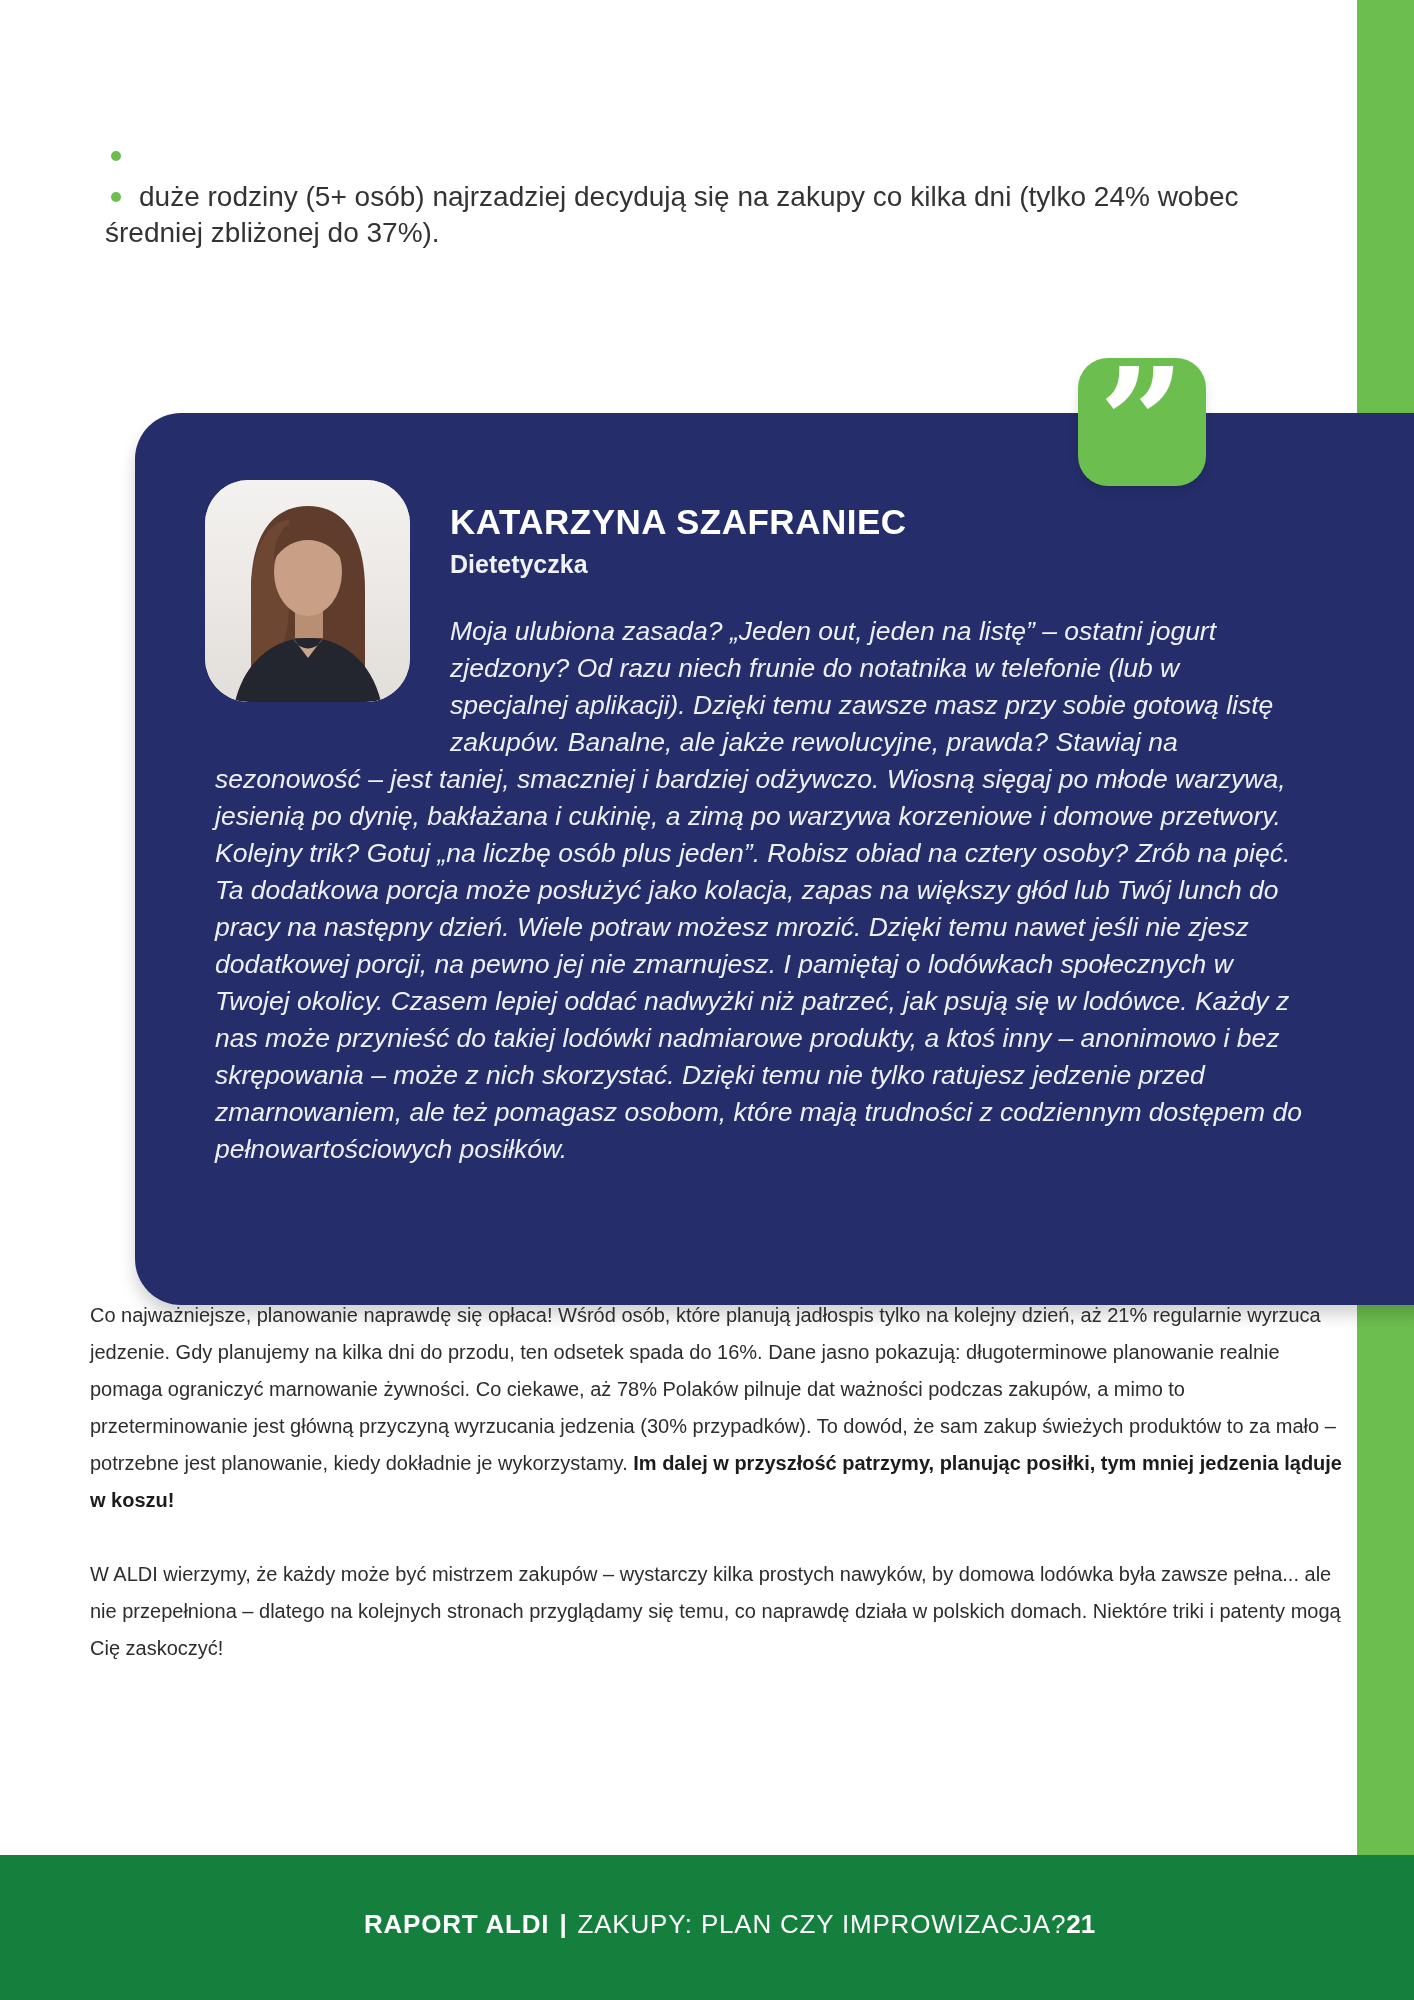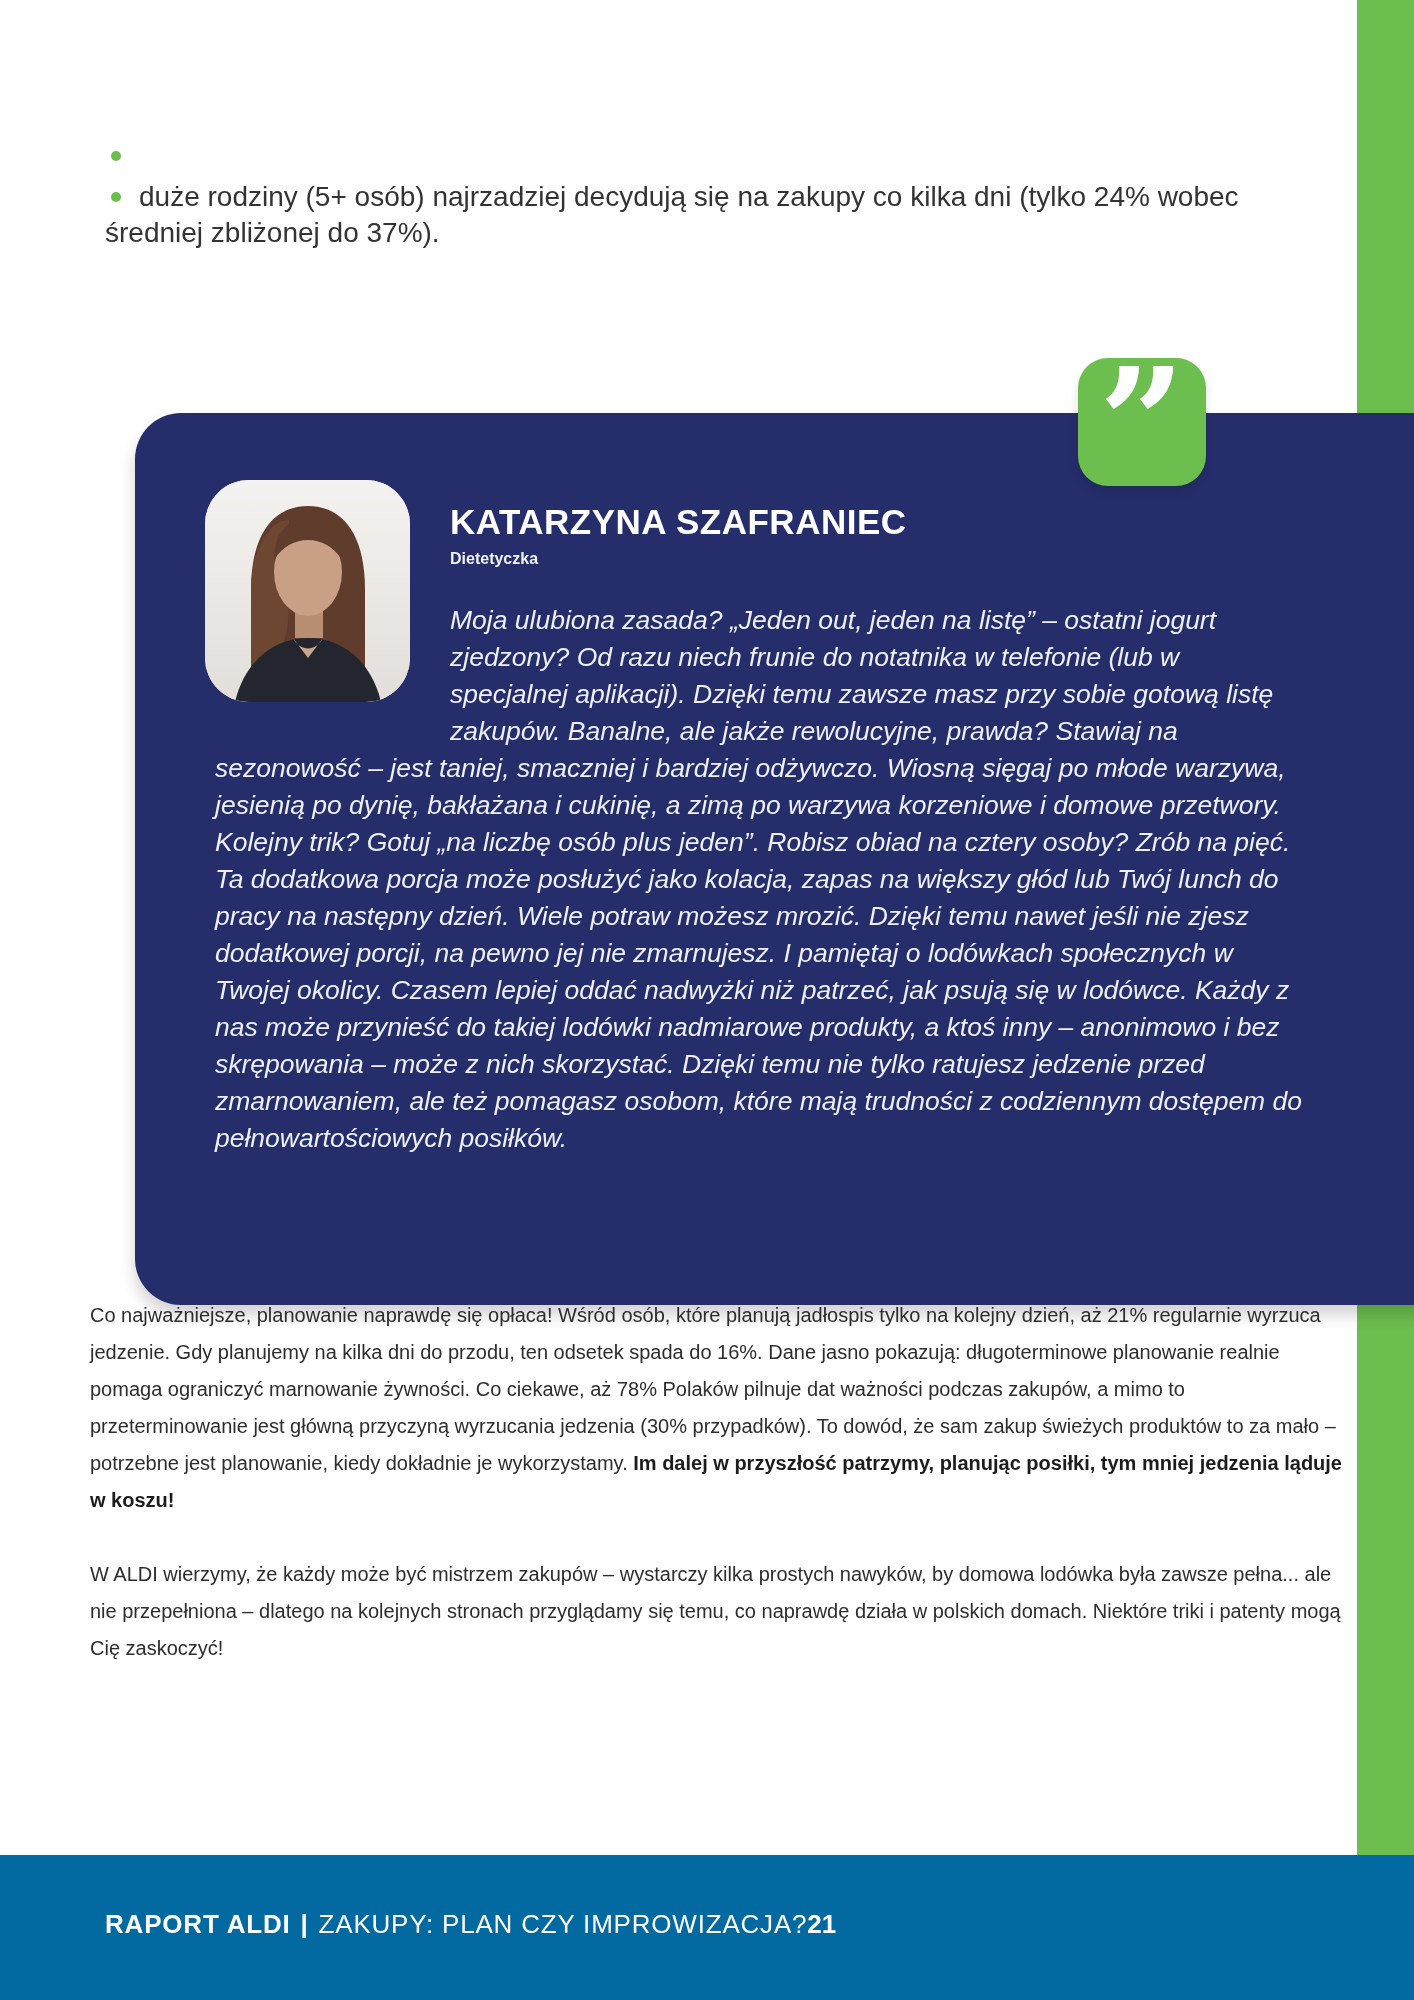--- a/index.html
+++ b/index.html
@@ -37,21 +37,21 @@
   .avatar{
     float:left;width:205px;height:222px;margin:0 40px 26px 0;
     border-radius:44px;overflow:hidden;background:#efece9;
   }
   .avatar svg{display:block;width:100%;height:100%;}
   .who{padding-top:22px;}
   .expert-name{
     margin:0;color:#ffffff;font-size:35px;font-weight:bold;letter-spacing:0.5px;
   }
   .expert-role{
-    margin:8px 0 0 0;color:#f0f2f8;font-size:16px;font-weight:bold;
+    margin:8px 0 0 0;color:#f0f2f8;font-size:25px;font-weight:bold;
   }
   .quote-text{
     margin:34px 0 0 10px;color:#eef0f7;
     font-size:26.5px;line-height:37px;font-style:italic;
   }
   
   .quote-badge{
     position:absolute;left:1078px;top:358px;width:128px;height:128px;
     background:#6cbe4e;border-radius:30px;
     box-shadow:0 6px 10px rgba(0,0,0,0.12);
@@ -63,22 +63,22 @@
     font-size:150px;line-height:60px;color:#ffffff;
   }
   
   .body-copy{position:absolute;left:90px;top:1297px;width:1255px;font-size:20px;line-height:37px;color:#2d2d2d;}
   .body-copy p{margin:0;}
   .body-copy p + p{margin-top:37px;}
   .body-copy b{font-weight:bold;color:#1c1c1c;}
   
   .footer{
     position:absolute;left:0;right:0;bottom:0;height:145px;
-    background:#0369a1;color:#ffffff;
-    display:flex;align-items:center;justify-content:flex-start;
+    background:#15803d;color:#ffffff;
+    display:flex;align-items:center;justify-content:center;
     box-sizing:border-box;padding:0 60px 6px 105px;
     font-size:26px;letter-spacing:0.8px;
   }
   .footer .brand{font-weight:bold;}
   .footer .sep{font-weight:bold;margin:0 10px;}
   .footer .doc-title{font-weight:normal;}
   .footer .page-num{font-weight:bold;letter-spacing:0;}
 </style>
 </head>
 <body>

